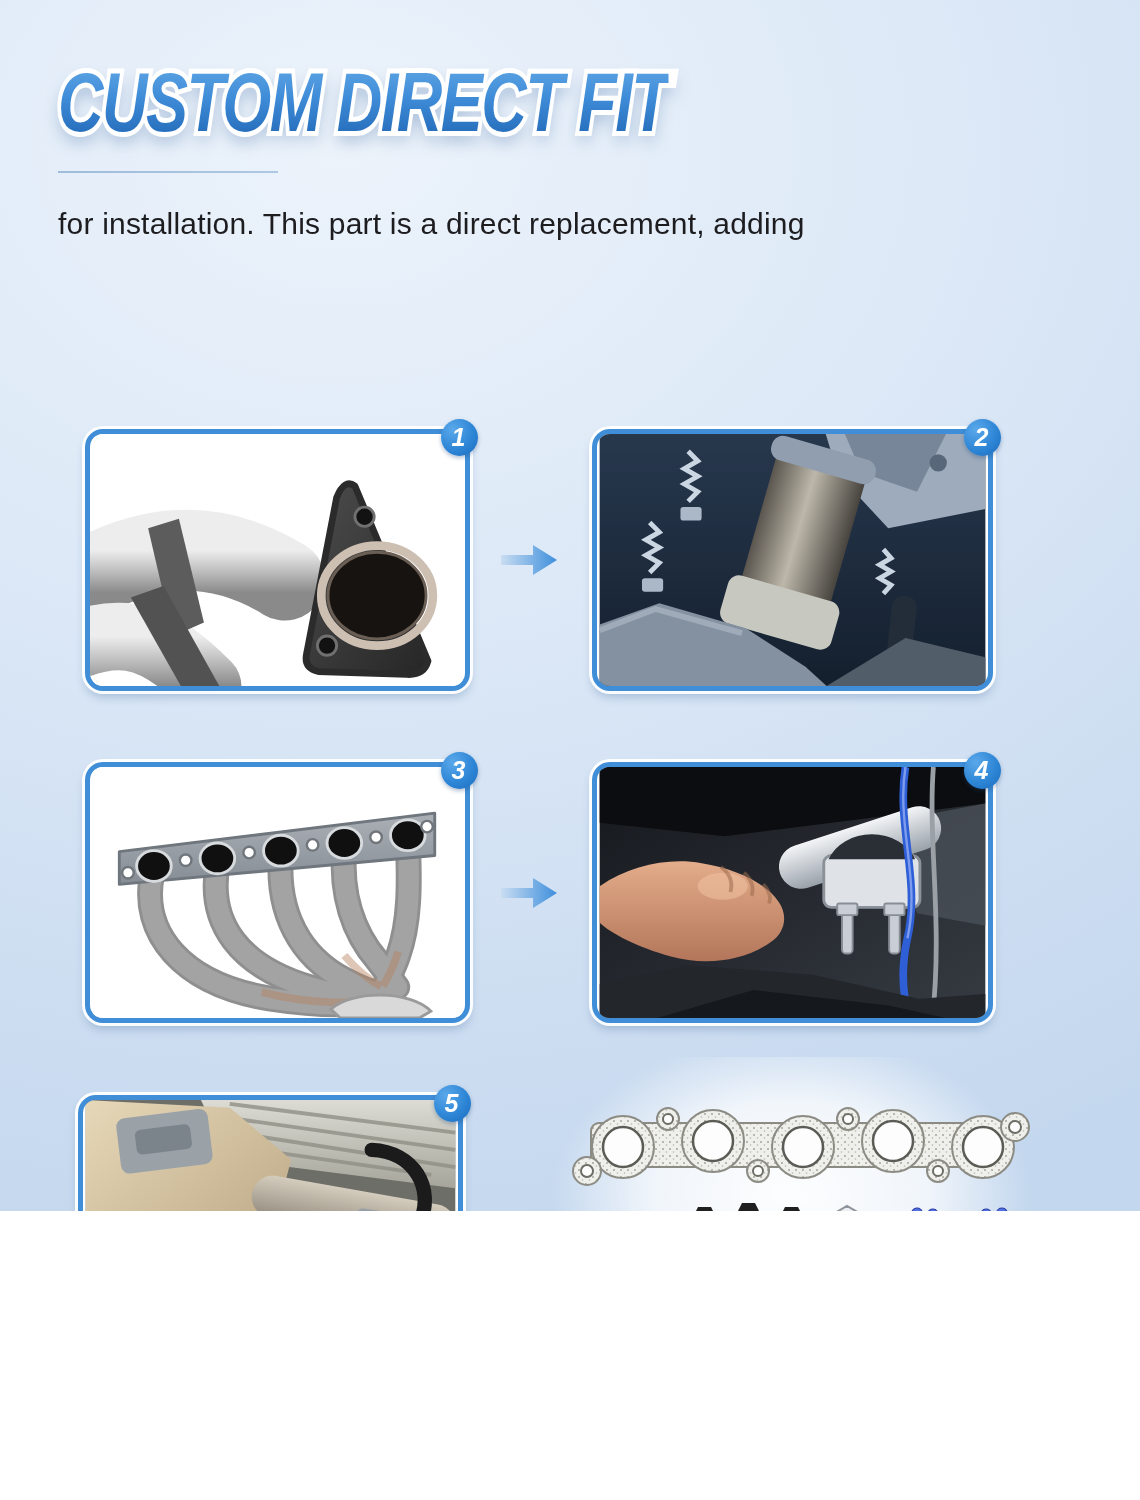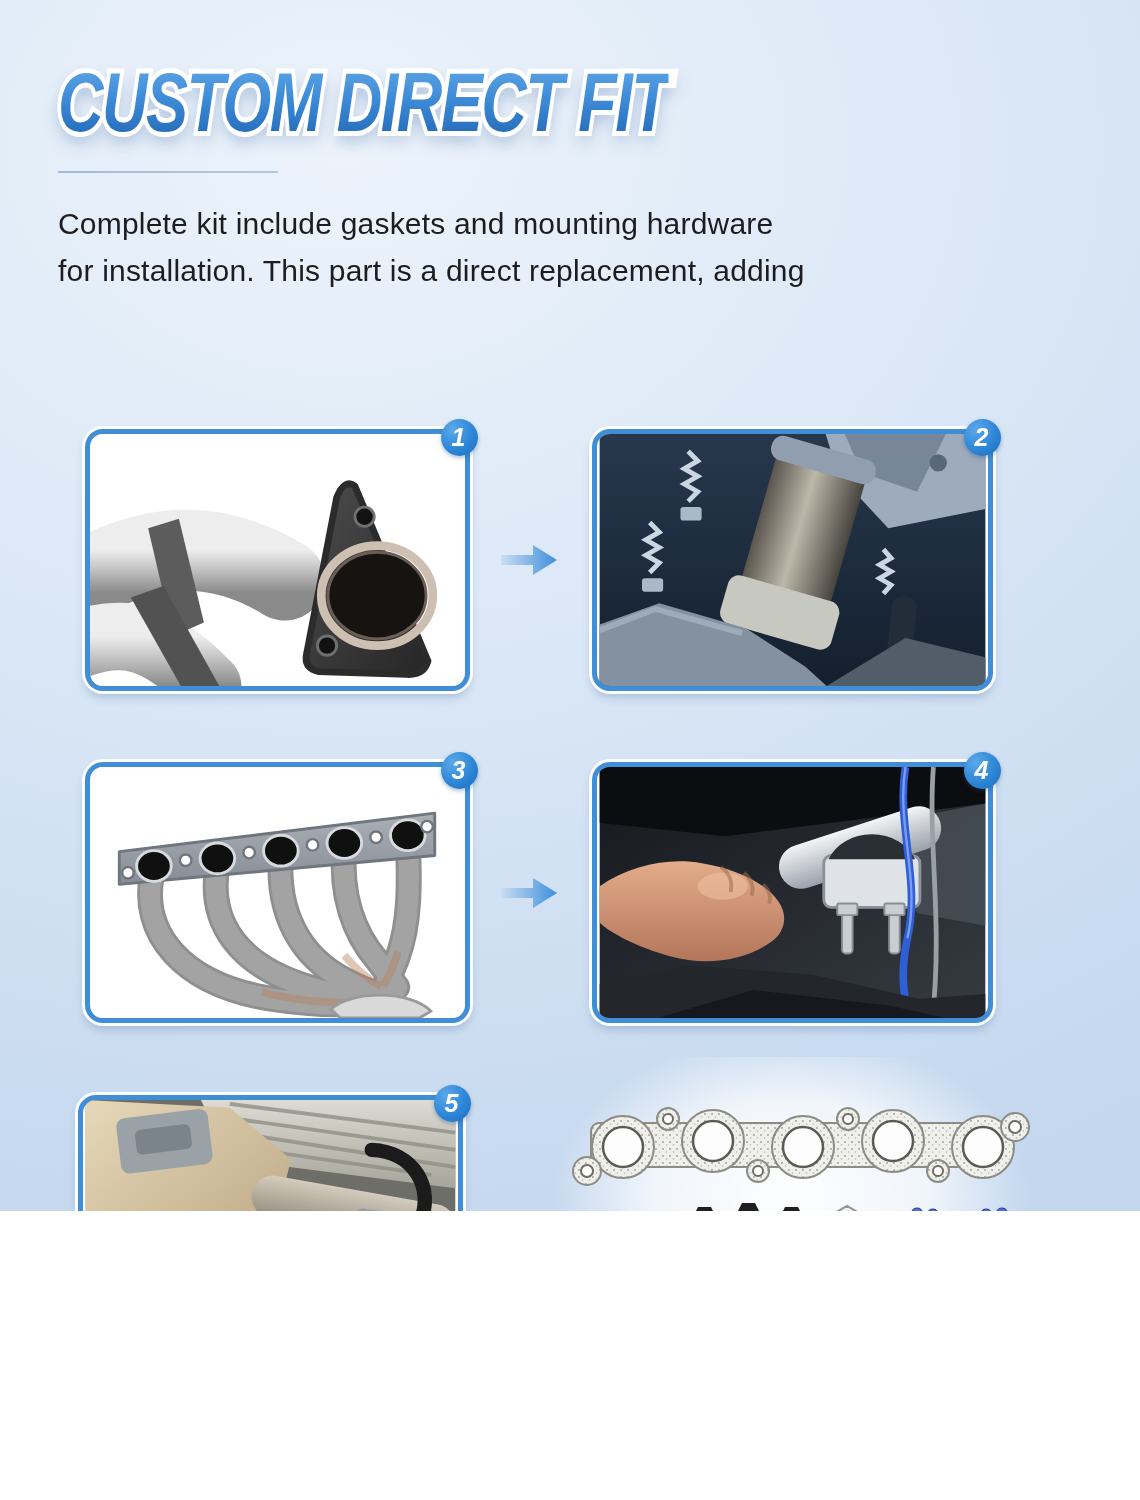--- a/index.html
+++ b/index.html
@@ -59,21 +59,20 @@
 
 <div class="page">
 
   <div class="title-wrap">
     <span class="title-layer t-stroke">CUSTOM DIRECT FIT</span>
     <span class="title-layer t-fill">CUSTOM DIRECT FIT</span>
   </div>
   <div class="title-underline"></div>
 
   <p class="desc">
-    <span class="line">Complete kit include gaskets and mounting hardware</span>
     <span class="line">for installation. This part is a direct replacement, adding</span>
   </p>
 
   <div class="step step1">
     <div class="frame">
       <svg viewBox="0 0 385 262">
         <defs>
           <linearGradient id="s1steel" x1="0" y1="0" x2="0" y2="1">
             <stop offset="0" stop-color="#ededed"></stop>
               <stop offset=".45" stop-color="#c2c2c2"></stop>

